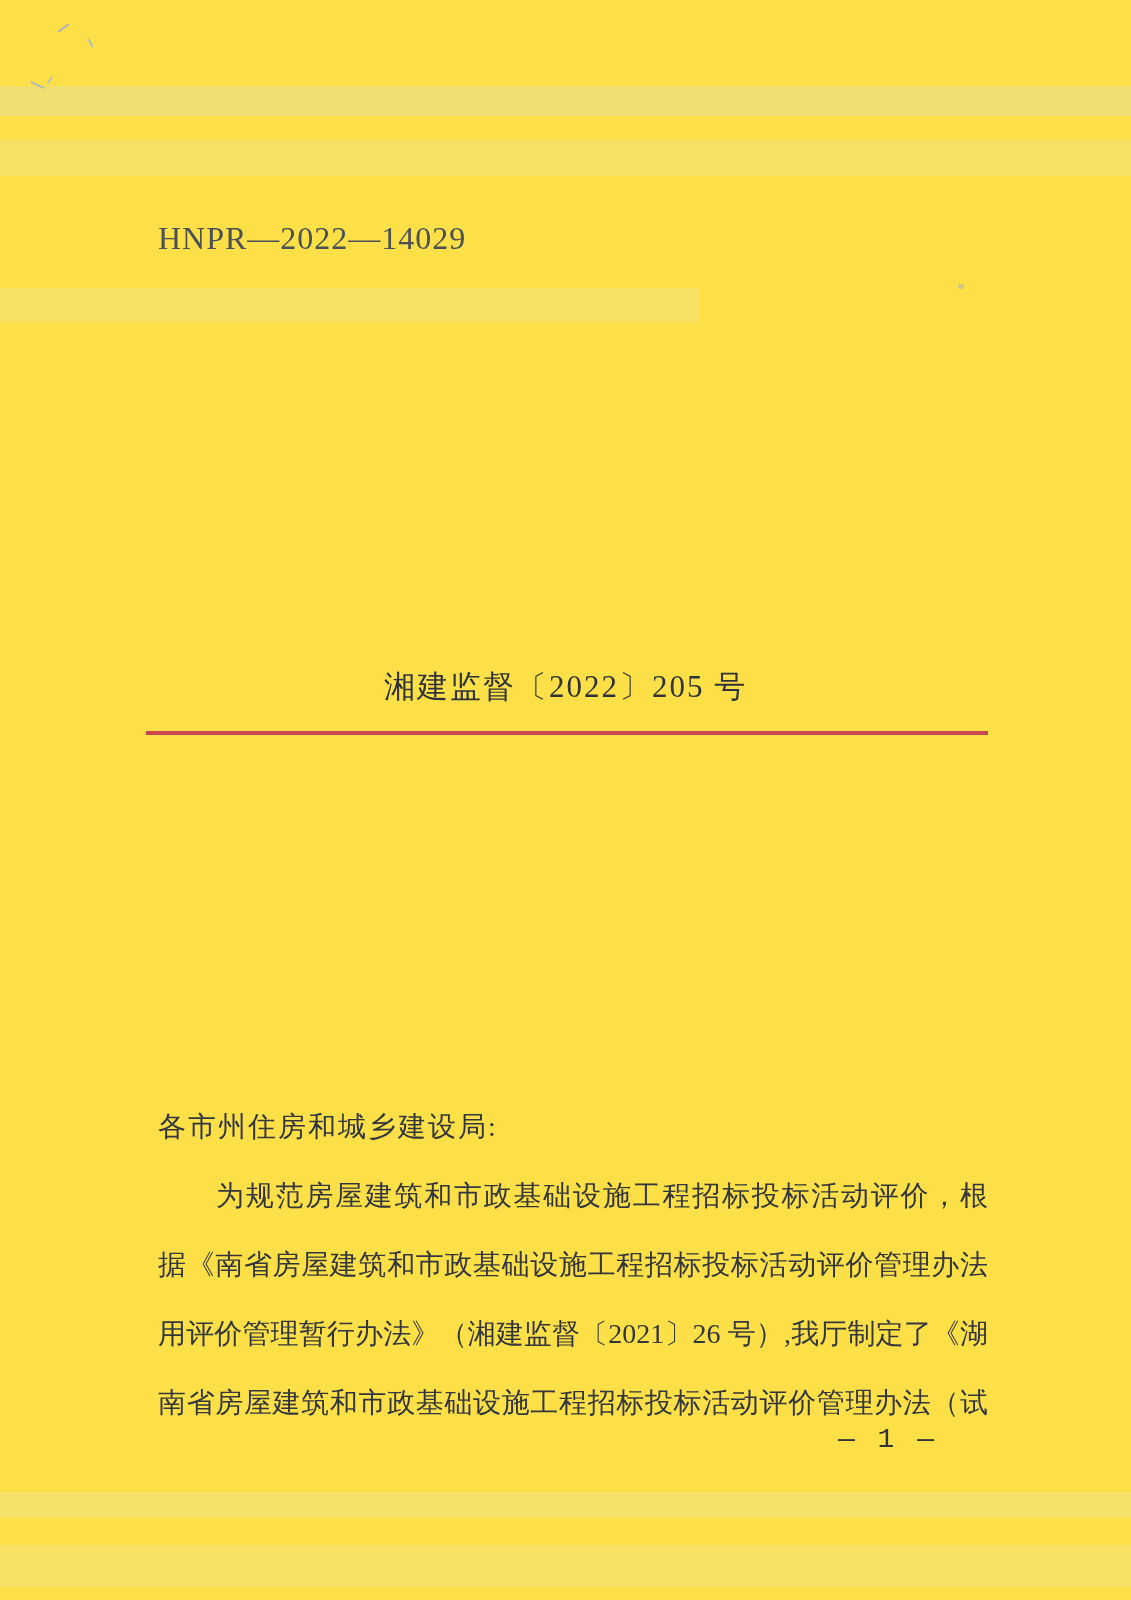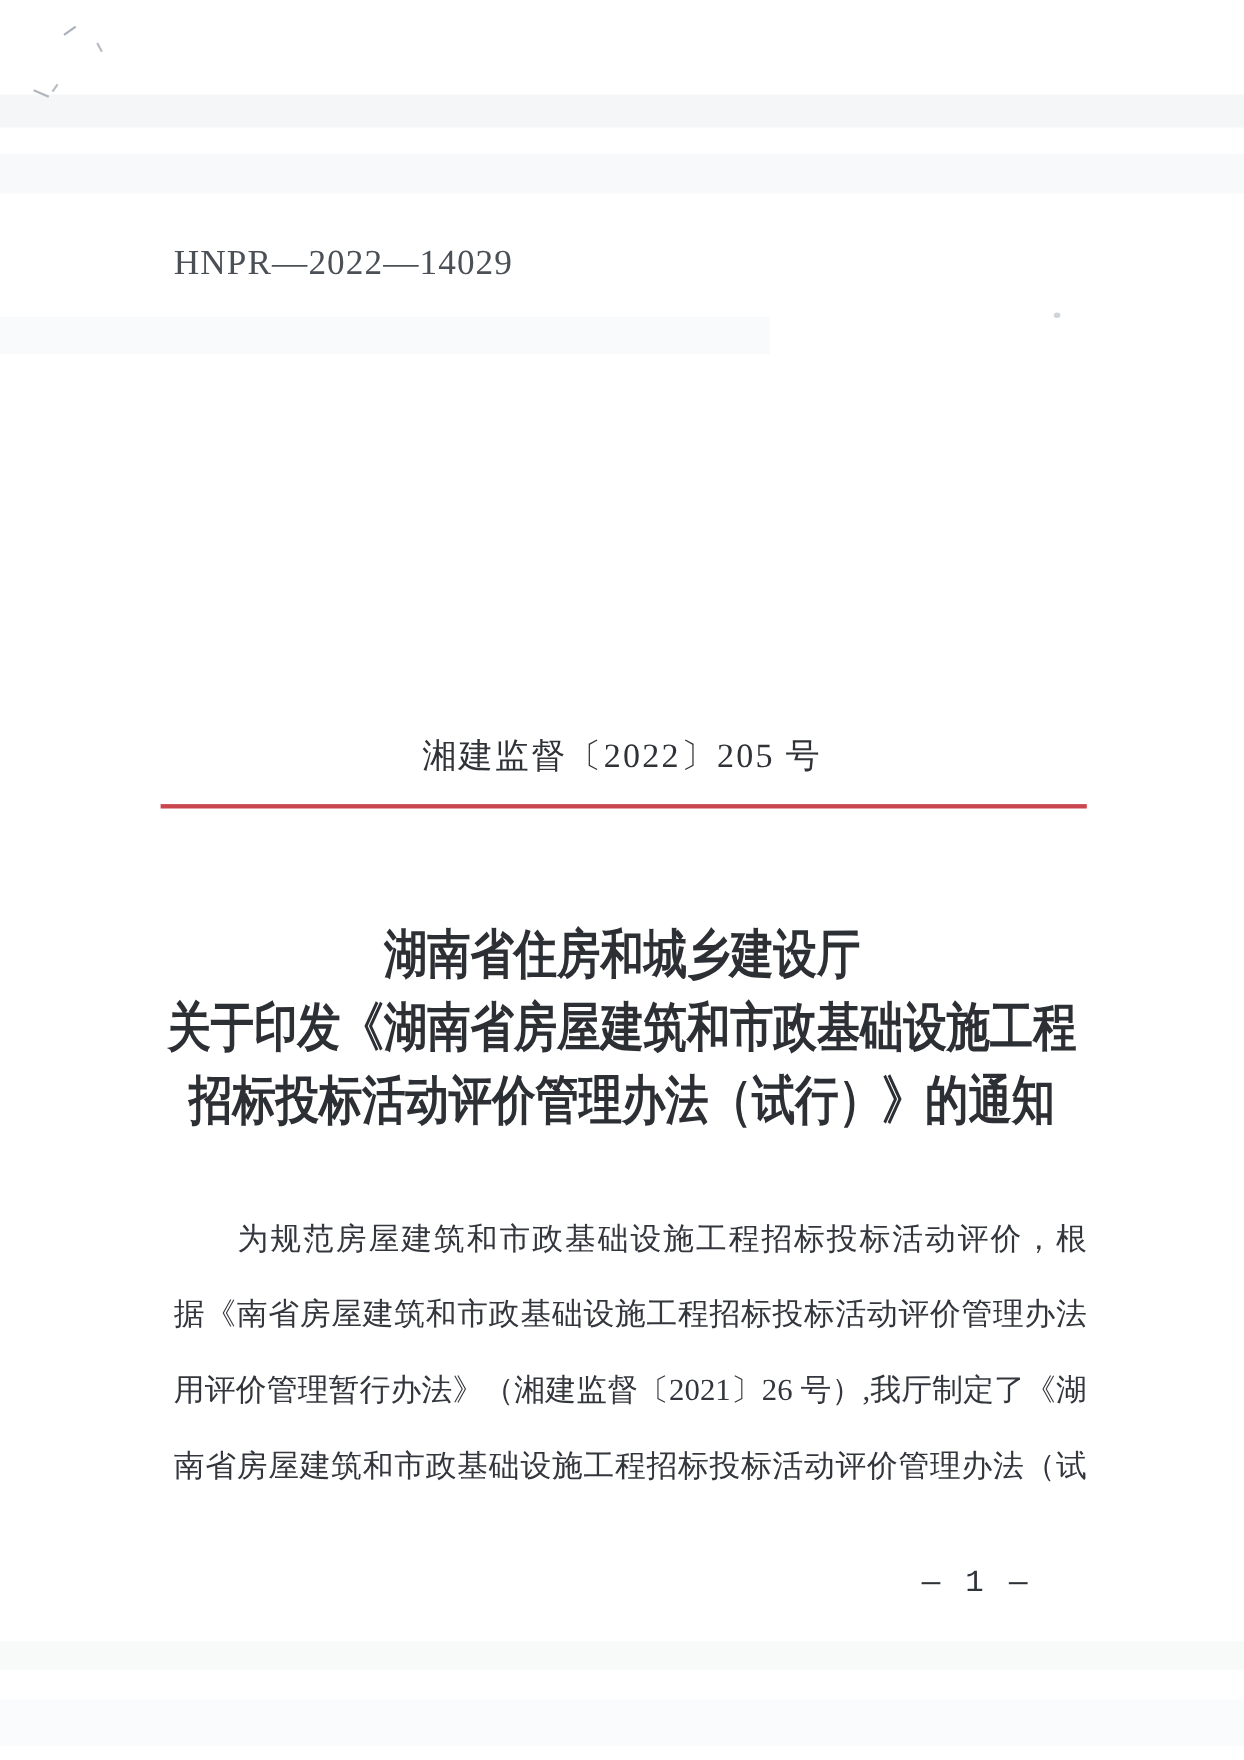--- a/index.html
+++ b/index.html
@@ -5,21 +5,21 @@
   html, body {
     margin: 0;
     padding: 0;
     background: #e8e8e8;
   }
   .page {
     position: relative;
     width: 1131px;
     height: 1600px;
     margin: 0 auto;
-    background: #ffffff;
+    background: #fde047;
     overflow: hidden;
     font-family: "Liberation Serif", "DejaVu Serif", serif;
     color: #33363c;
   }
   
   .scan-band { position: absolute; pointer-events: none; }
   .band-top-1    { left:0; top:86px;   width:1131px; height:30px; background: rgba(214,224,228,0.28); }
   .band-top-2    { left:0; top:140px;  width:1131px; height:36px; background: rgba(219,227,231,0.20); }
   .band-mid      { left:0; top:288px;  width:700px;  height:34px; background: rgba(222,229,232,0.18); }
   .band-bottom-1 { left:0; top:1492px; width:1131px; height:26px; background: rgba(223,231,234,0.22); }
@@ -139,27 +139,23 @@
   <div class="pen-mark mark-4"></div>
   <div class="pen-mark mark-dot"></div>
 
   <div class="doc-code">HNPR—2022—14029</div>
 
 
   <div class="doc-number">湘建监督〔2022〕205 号</div>
 
   <div class="red-rule"></div>
 
-  <div class="notice-title">
-    <div class="t-line">湖南省住房和城乡建设厅</div>
-    <div class="t-line">关于印发《湖南省房屋建筑和市政基础设施工程</div>
-    <div class="t-line">招标投标活动评价管理办法（试行）》的通知</div>
-  </div>
 
   <div class="body-block">
+    <div class="salutation">各市州住房和城乡建设局:</div>
     <div class="b-line indent">为规范房屋建筑和市政基础设施工程招标投标活动评价，根</div>
     <div class="b-line">据《南省房屋建筑和市政基础设施工程招标投标活动评价管理办法</div>
     <div class="b-line">用评价管理暂行办法》（湘建监督〔2021〕26 号）,我厅制定了《湖</div>
     <div class="b-line">南省房屋建筑和市政基础设施工程招标投标活动评价管理办法（试</div>
   </div>
 
   <div class="page-number">— 1 —</div>
 
 </div>
 

